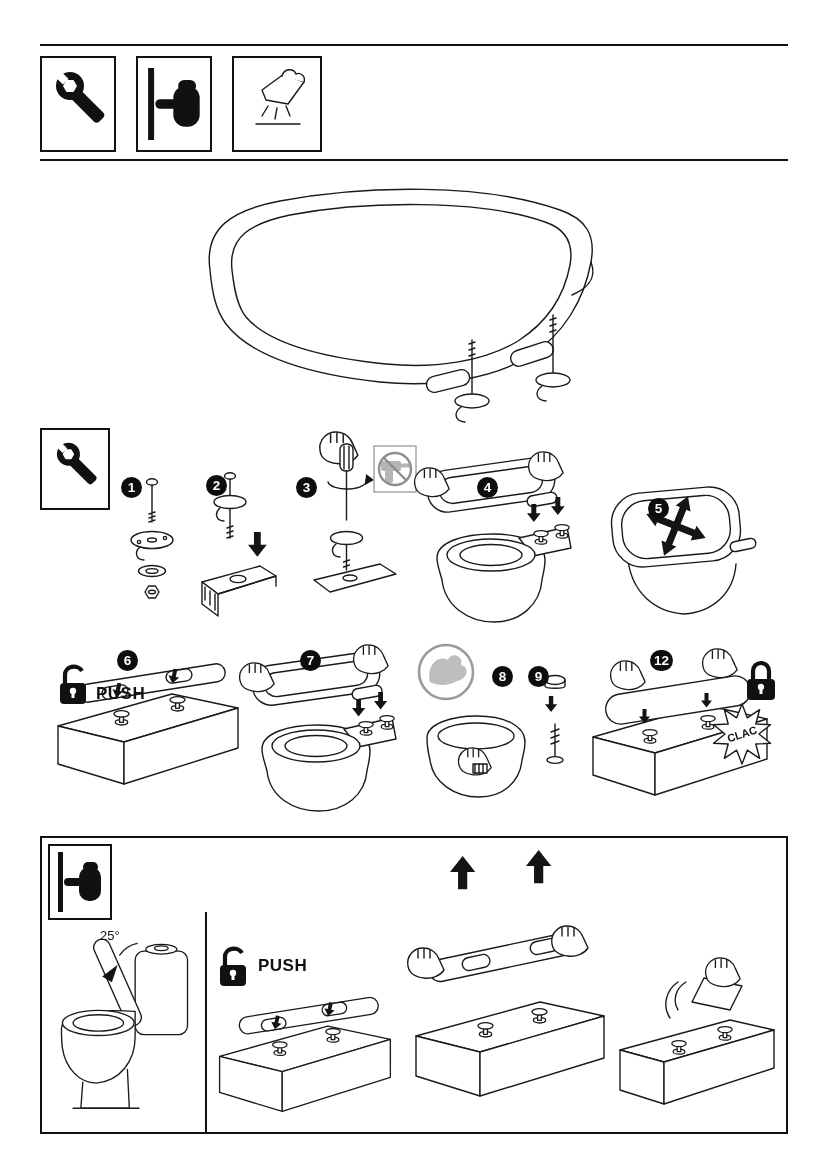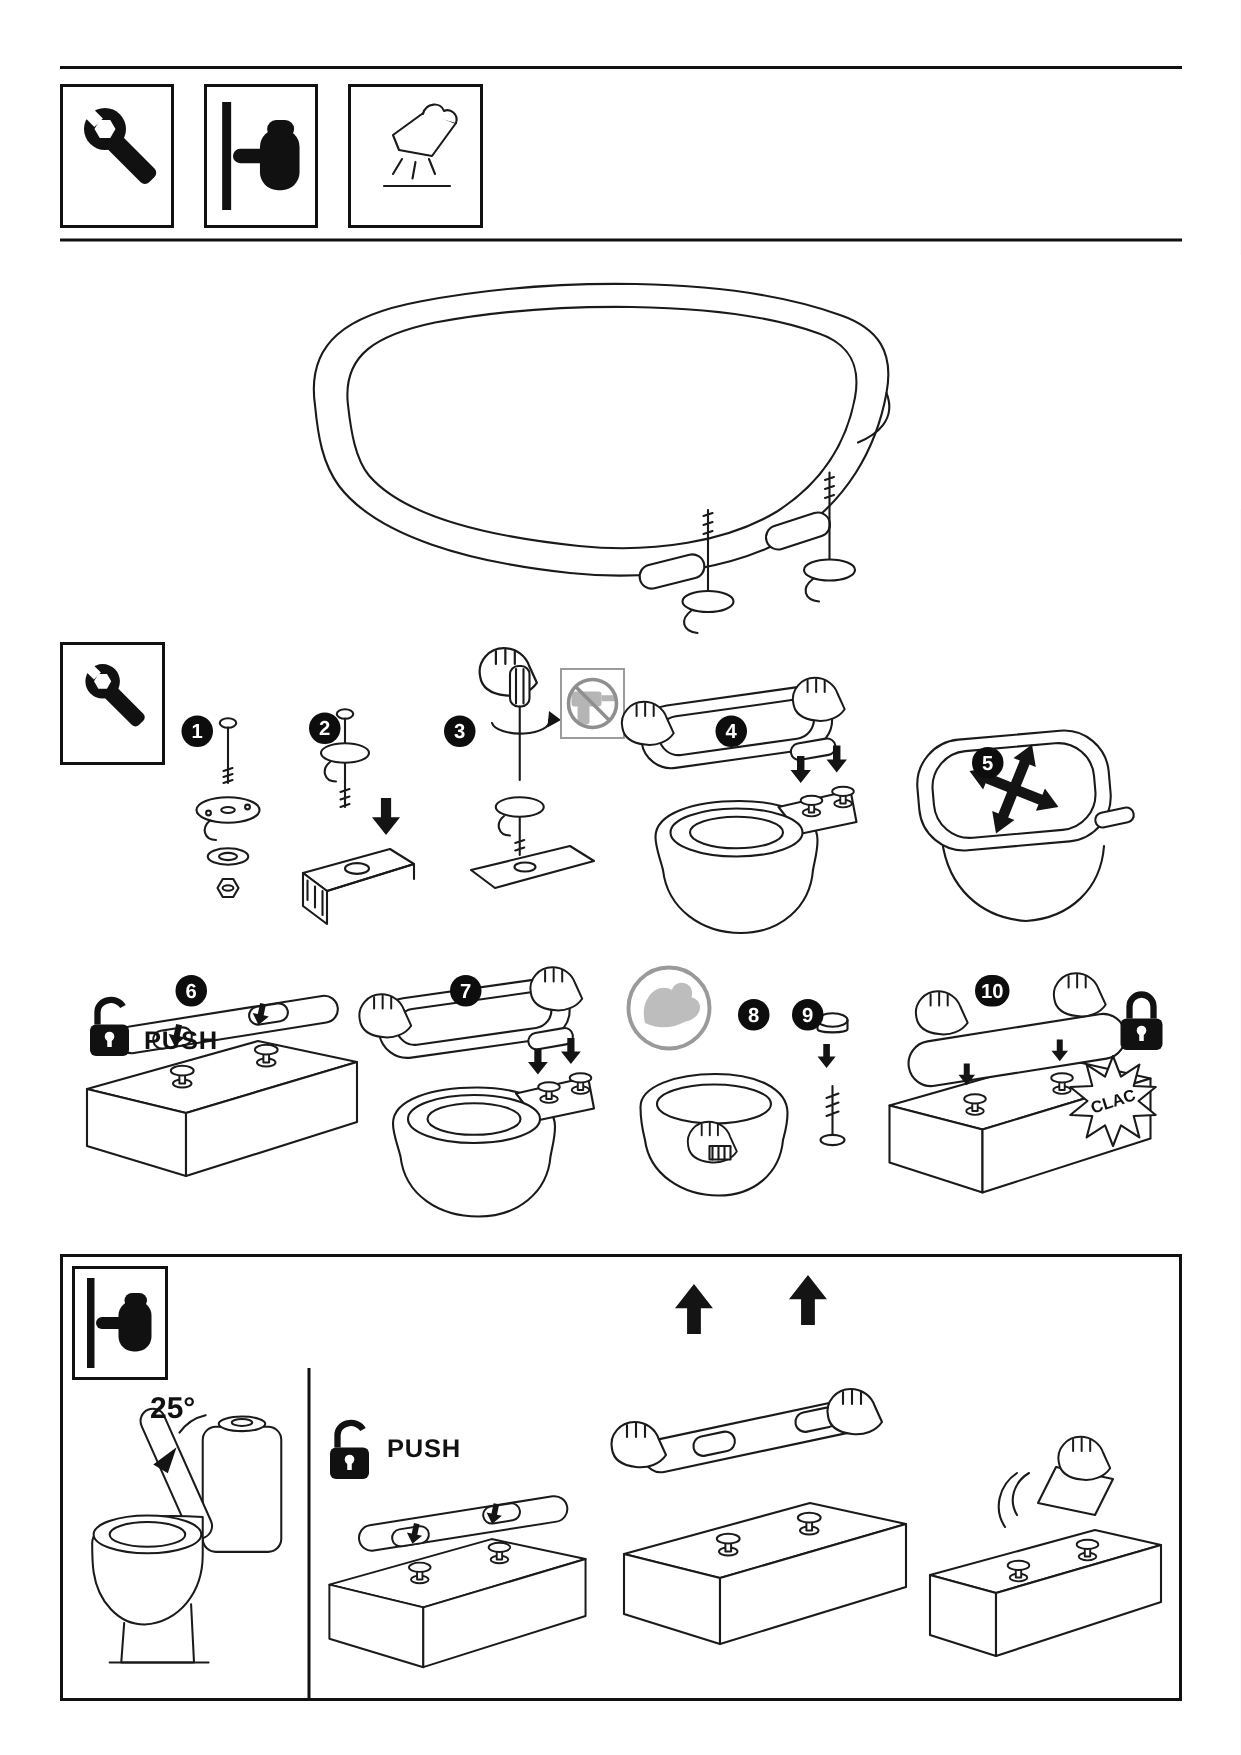--- a/index.html
+++ b/index.html
@@ -5,21 +5,21 @@
   *{box-sizing:border-box}
   body{margin:0;background:#ededed;font-family:"Liberation Sans",sans-serif}
   .page{position:relative;width:827px;height:1170px;background:#fff;margin:0 auto;overflow:hidden}
   .rule{position:absolute;height:2px;background:#111}
   .icon-box{position:absolute;border:2px solid #111;display:flex;align-items:center;justify-content:center;background:#fff}
   .section-box{position:absolute;border:2px solid #111;background:#fff}
   .vdivider{position:absolute;width:2px;background:#111}
   .badge{position:absolute;min-width:21px;height:21px;border-radius:11px;background:#0d0d0d;color:#fff;
          display:flex;align-items:center;justify-content:center;font-weight:bold;font-size:13.5px;padding:0 4px;z-index:6}
   .push-label{position:absolute;font-weight:bold;font-size:17px;color:#111;z-index:6;letter-spacing:.5px}
-  .angle-label{position:absolute;font-weight:bold;font-size:20px;color:#111;z-index:6}
+  .angle-label{position:absolute;font-weight:normal;font-size:13px;color:#111;z-index:6}
   .panel{position:absolute;z-index:2}
   svg{overflow:visible;display:block}
   .ln{stroke:#1a1a1a;stroke-width:1.4;fill:none;stroke-linecap:round;stroke-linejoin:round}
   .wh{fill:#fff;stroke:#1a1a1a;stroke-width:1.4;stroke-linecap:round;stroke-linejoin:round}
   .bk{fill:#141414;stroke:none}
   .gl{stroke:#8f8f8f;stroke-width:2.4;fill:none;stroke-linecap:round}
   text{font-family:"Liberation Sans",sans-serif;fill:#111}
 </style>
 </head>
 <body>
@@ -124,21 +124,21 @@
 
   <div class="badge" style="left:121px;top:477px">1</div>
   <div class="badge" style="left:206px;top:475px">2</div>
   <div class="badge" style="left:296px;top:477px">3</div>
   <div class="badge" style="left:477px;top:477px">4</div>
   <div class="badge" style="left:648px;top:498px">5</div>
   <div class="badge" style="left:117px;top:650px">6</div>
   <div class="badge" style="left:300px;top:650px">7</div>
   <div class="badge" style="left:492px;top:666px">8</div>
   <div class="badge" style="left:528px;top:666px">9</div>
-  <div class="badge" style="left:650px;top:650px">10</div>
+  <div class="badge" style="left:650px;top:650px">12</div>
 
   <svg class="panel" style="left:112px;top:470px" width="80" height="150" viewBox="0 0 80 150">
     <ellipse class="wh" cx="40" cy="12" rx="5.5" ry="3.2"></ellipse>
     <path class="ln" d="M40,15 L40,52 M37,44 L43,42 M37,48 L43,46 M37,52 L43,50"></path>
     <ellipse class="wh" cx="40" cy="70" rx="21" ry="8.5"></ellipse>
     <ellipse class="ln" cx="40" cy="70" rx="4.5" ry="2"></ellipse>
     <circle class="ln" cx="27" cy="72" r="1.6"></circle>
     <circle class="ln" cx="53" cy="68" r="1.6"></circle>
     <path class="ln" d="M28,77 C22,82 24,90 32,90"></path>
     <ellipse class="wh" cx="40" cy="101" rx="13.5" ry="5.5"></ellipse>

